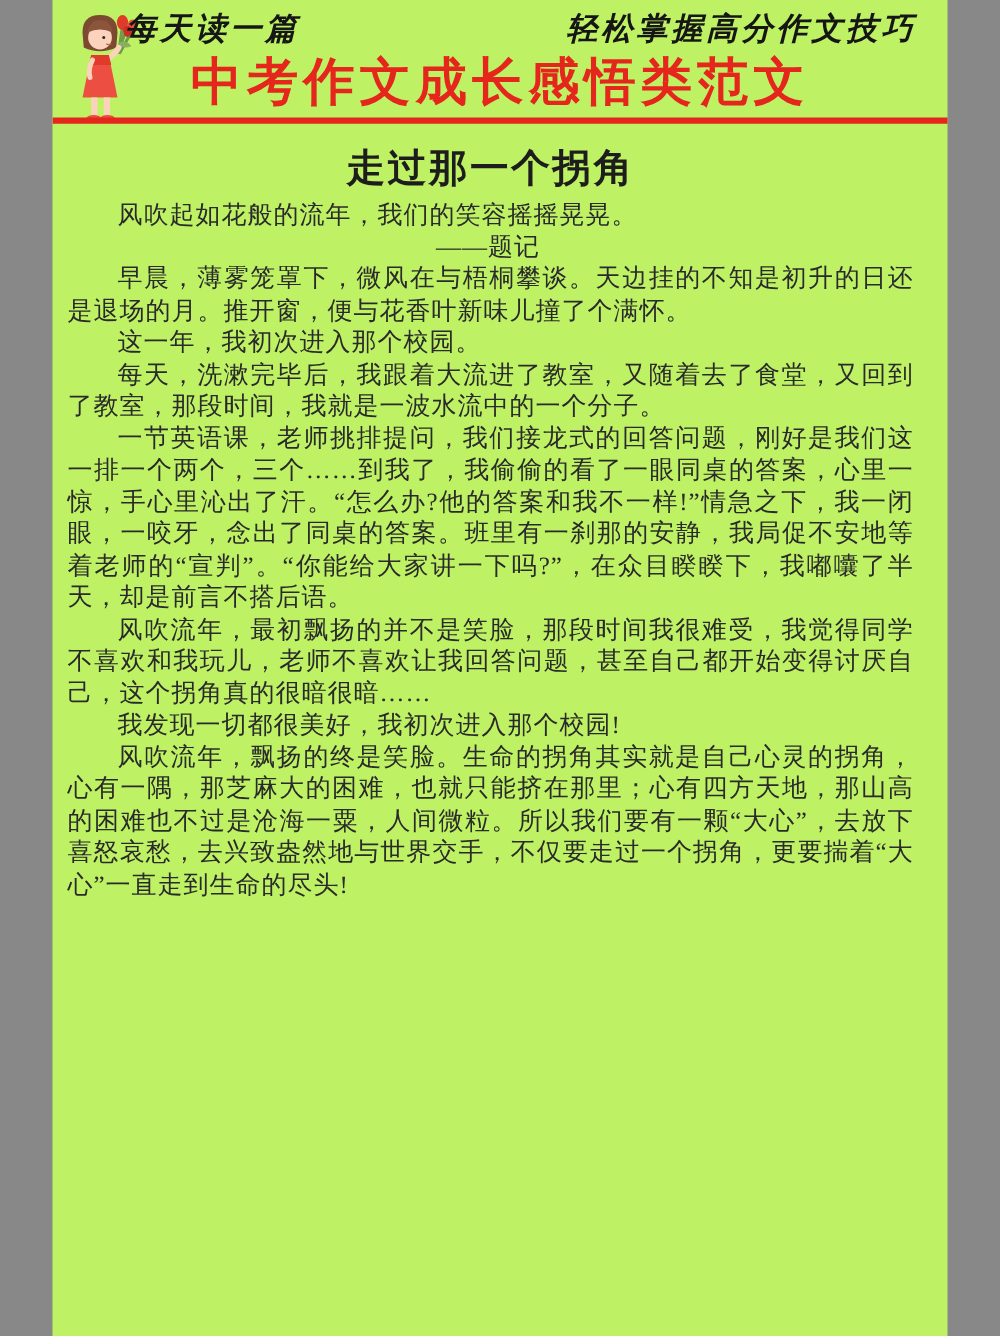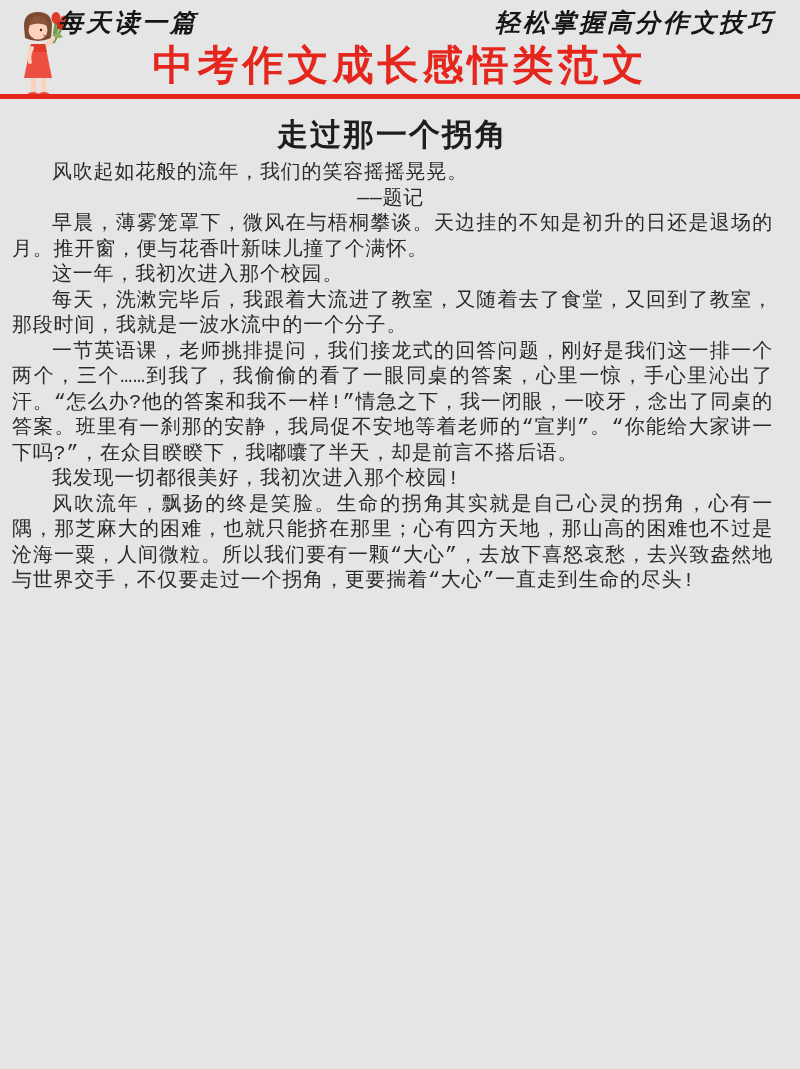--- a/index.html
+++ b/index.html
@@ -2,27 +2,26 @@
 <html><head>
 <meta charset="utf-8">
 <style>
   html,body{margin:0;padding:0;}
   body{
     background:#888;
     font-family:"Liberation Serif","DejaVu Serif",serif;
   }
   .page{
     position:relative;
-    width:800px;
+    width:716px;
     height:1069px;
     margin:0 auto;
-    background:#e5e5e5;
+    background:#bef264;
     color:#262626;
     overflow:hidden;
-    font-family:Liberation Mono, monospace;
   }
   
   .header{
     position:relative;
     height:100px;
   }
   .girl-illustration{
     position:absolute;
     left:8px;
     top:8px;
@@ -145,17 +144,18 @@
   <div class="essay">
     <h2 class="essay-title">走过那一个拐角</h2>
 
     <p class="para">风吹起如花般的流年，我们的笑容摇摇晃晃。</p>
     <p class="epigraph-attr">——题记</p>
 
     <p class="para">早晨，薄雾笼罩下，微风在与梧桐攀谈。天边挂的不知是初升的日还是退场的月。推开窗，便与花香叶新味儿撞了个满怀。</p>
     <p class="para">这一年，我初次进入那个校园。</p>
     <p class="para">每天，洗漱完毕后，我跟着大流进了教室，又随着去了食堂，又回到了教室，那段时间，我就是一波水流中的一个分子。</p>
     <p class="para">一节英语课，老师挑排提问，我们接龙式的回答问题，刚好是我们这一排一个两个，三个……到我了，我偷偷的看了一眼同桌的答案，心里一惊，手心里沁出了汗。“怎么办?他的答案和我不一样!”情急之下，我一闭眼，一咬牙，念出了同桌的答案。班里有一刹那的安静，我局促不安地等着老师的“宣判”。“你能给大家讲一下吗?”，在众目睽睽下，我嘟囔了半天，却是前言不搭后语。</p>
+    <p class="para">风吹流年，最初飘扬的并不是笑脸，那段时间我很难受，我觉得同学不喜欢和我玩儿，老师不喜欢让我回答问题，甚至自己都开始变得讨厌自己，这个拐角真的很暗很暗……</p>
     <p class="para">我发现一切都很美好，我初次进入那个校园!</p>
     <p class="para">风吹流年，飘扬的终是笑脸。生命的拐角其实就是自己心灵的拐角，心有一隅，那芝麻大的困难，也就只能挤在那里；心有四方天地，那山高的困难也不过是沧海一粟，人间微粒。所以我们要有一颗“大心”，去放下喜怒哀愁，去兴致盎然地与世界交手，不仅要走过一个拐角，更要揣着“大心”一直走到生命的尽头!</p>
   </div>
 
 </div>
 
 </body></html>

